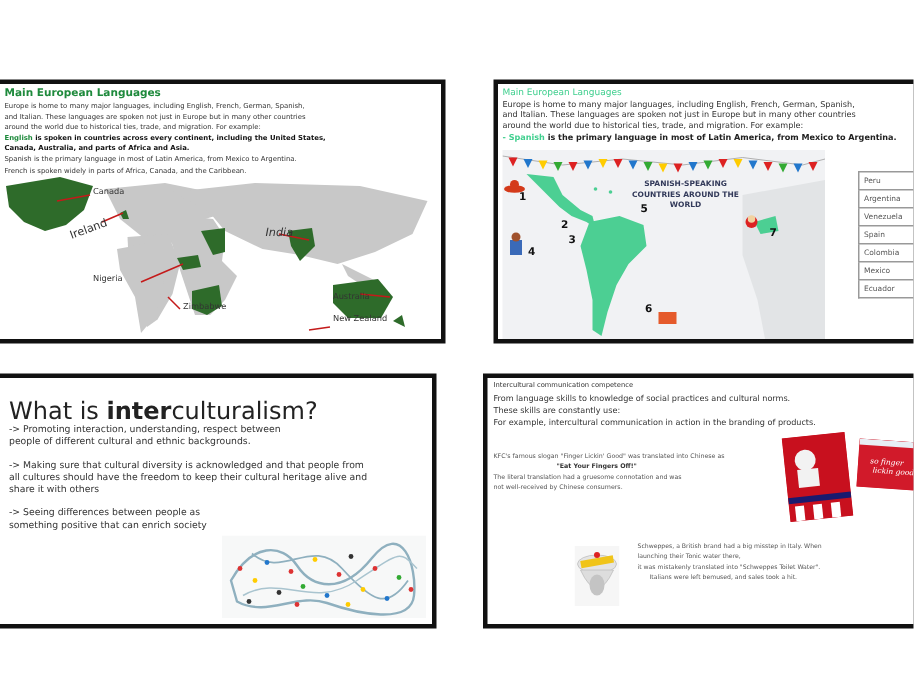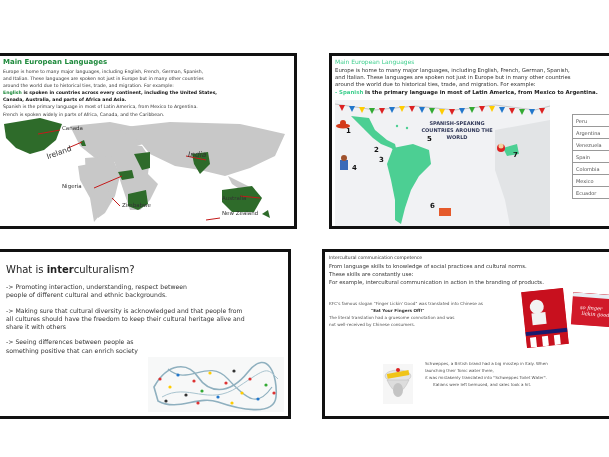--- a/index.html
+++ b/index.html
@@ -26,21 +26,21 @@
   .s2-body p{margin:0;white-space:nowrap;}
   .s2-body .b{font-weight:bold;color:#222;}
   .s2-body .hl{color:#3fcf8e;}
   .s2-map{position:absolute;left:3px;top:44px;width:215px;height:126px;background:#f1f2f4;}
   .s2-map-title{position:absolute;left:82px;top:20px;width:80px;text-align:center;font-size:5px;font-weight:bold;line-height:7px;color:#333a5a;}
   .num{position:absolute;font-size:7px;font-weight:bold;color:#111;}
   .s2-table{position:absolute;left:240px;top:58px;width:45px;border-collapse:collapse;}
   .s2-table td{border:1px solid #999;height:11px;font-size:5px;color:#555;padding:0 0 0 3px;}
 
   
-  .s3-title{position:absolute;left:6px;top:12px;font-size:10px;color:#222;white-space:nowrap;}
+  .s3-title{position:absolute;left:6px;top:12px;font-size:16px;color:#222;white-space:nowrap;}
   .s3-title b{font-weight:bold;}
   .s3-bullets{position:absolute;left:6px;top:31px;width:280px;font-size:6.2px;line-height:8.3px;color:#333;}
   .s3-bullets p{margin:0 0 7px 0;}
   .s3-net{position:absolute;left:148px;top:105px;width:136px;height:55px;}
 
   
   .s4-body{position:absolute;left:4px;top:2px;width:285px;font-size:5.4px;line-height:8px;color:#333;}
   .s4-body p{margin:0;white-space:nowrap;}
   .s4-body p.small{font-size:4.5px;}
   .s4-kfc{position:absolute;left:4px;top:48px;width:200px;font-size:4.2px;line-height:7px;color:#555;}
@@ -87,21 +87,21 @@
       <line x1="60" y1="12" x2="38" y2="16" stroke="#c41a1a" stroke-width="1"></line>
       <line x1="68" y1="30" x2="82" y2="24" stroke="#c41a1a" stroke-width="1"></line>
       <line x1="186" y1="38" x2="206" y2="42" stroke="#c41a1a" stroke-width="1"></line>
       <line x1="94" y1="70" x2="122" y2="58" stroke="#c41a1a" stroke-width="1"></line>
       <line x1="120" y1="88" x2="112" y2="80" stroke="#c41a1a" stroke-width="1"></line>
       <line x1="240" y1="78" x2="260" y2="80" stroke="#c41a1a" stroke-width="1"></line>
       <line x1="220" y1="100" x2="206" y2="102" stroke="#c41a1a" stroke-width="1"></line>
     </svg>
     <span class="maplabel" style="left:62px;top:7px;">Canada</span>
     <span class="maplabel big" style="left:46px;top:30px;transform:rotate(-20deg);">Ireland</span>
-    <span class="maplabel big" style="left:188px;top:32px;font-style:italic;">India</span>
+    <span class="maplabel big" style="left:177px;top:32px;font-style:italic;">India</span>
     <span class="maplabel" style="left:62px;top:65px;">Nigeria</span>
     <span class="maplabel" style="left:122px;top:84px;">Zimbabwe</span>
     <span class="maplabel" style="left:222px;top:77px;">Australia</span>
     <span class="maplabel" style="left:222px;top:92px;">New Zealand</span>
   </div>
 </div>
 
 <div class="slide" id="s2">
   <div class="s2-title">Main European Languages</div>
   <div class="s2-body">

